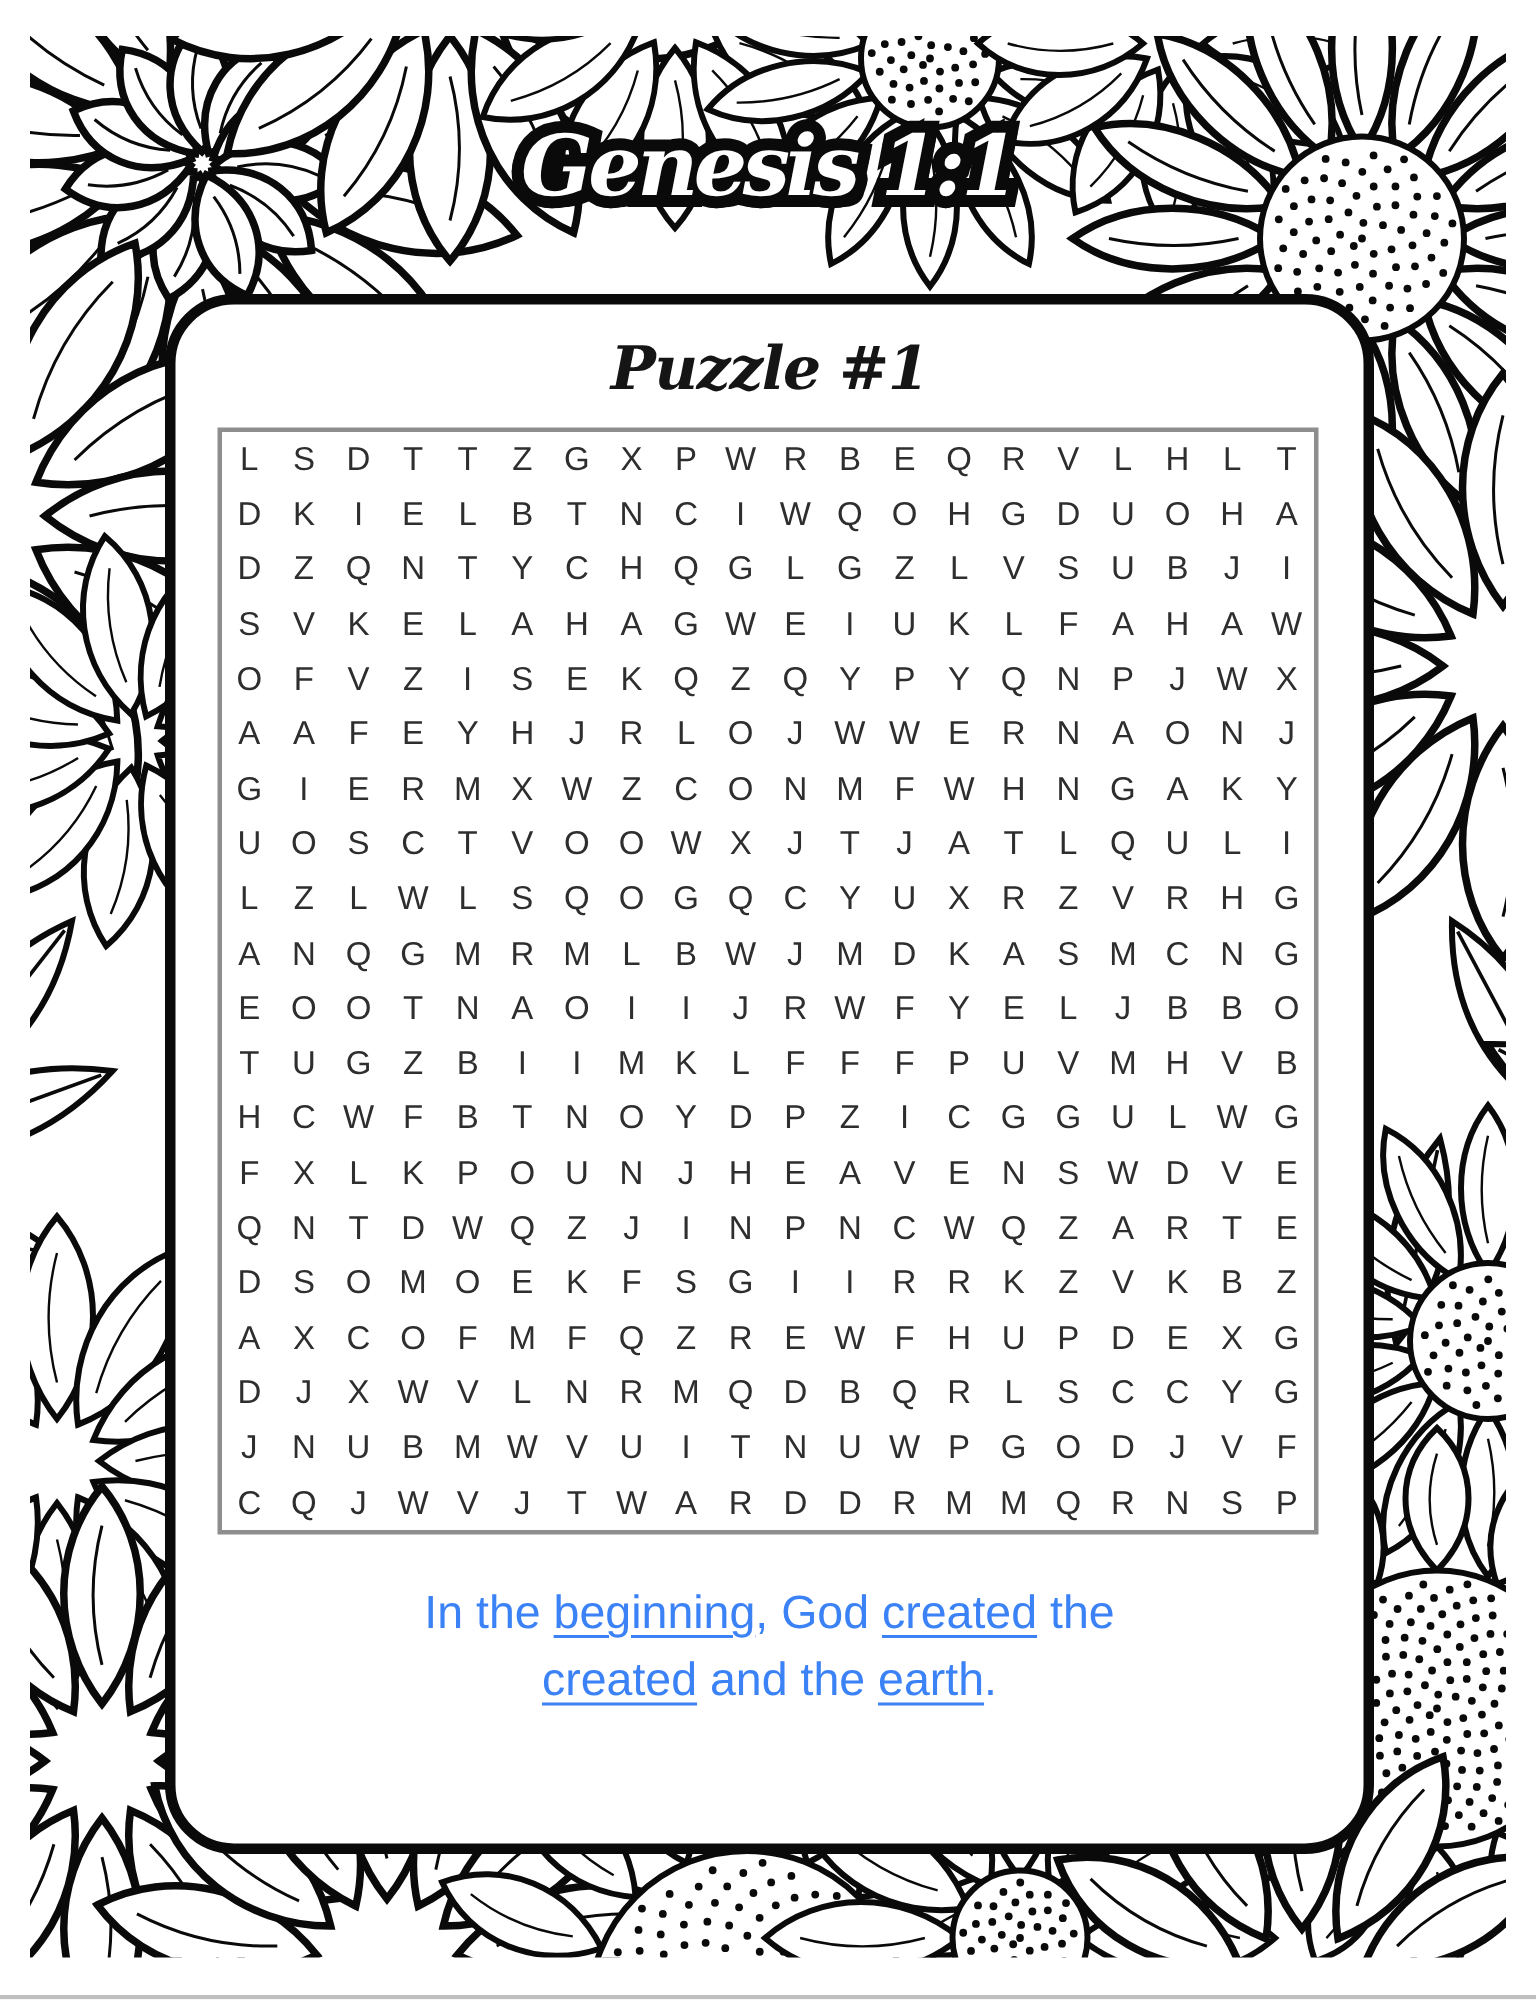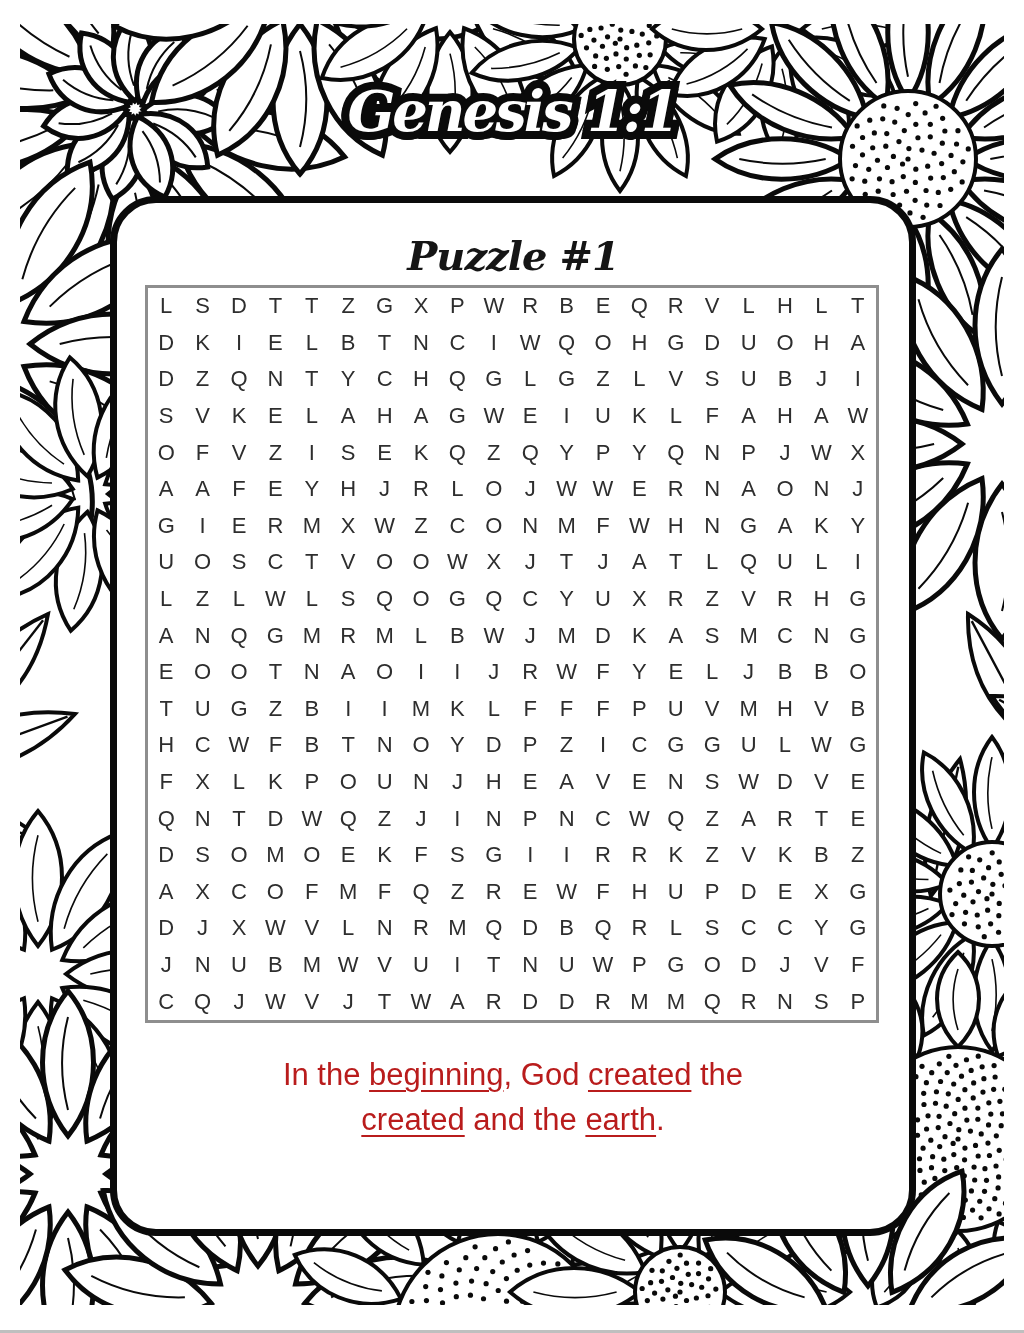--- a/index.html
+++ b/index.html
@@ -14,32 +14,32 @@
   .title-layer{position:absolute;left:50%;transform:translateX(-50%);top:0;white-space:nowrap;
       font-family:"DejaVu Serif", serif;font-style:italic;font-weight:900;
       font-size:56px;letter-spacing:-3px;}
   .t-stroke{color:#0a0a0a;-webkit-text-stroke:16px #0a0a0a;
       text-shadow:6px 7px 0 #0a0a0a,-5px 5px 0 #0a0a0a,5px -4px 0 #0a0a0a,-5px -4px 0 #0a0a0a,
                   0 8px 0 #0a0a0a,8px 0 0 #0a0a0a,-8px 0 0 #0a0a0a,0 -7px 0 #0a0a0a;}
   .t-fill{color:#ffffff;}
   
   .panel{position:absolute;left:110px;top:196px;width:792px;height:1026px;background:#ffffff;
       border:7px solid #0a0a0a;border-radius:46px;z-index:1;}
-  .puzzle-heading{position:absolute;left:110px;width:806px;top:232px;z-index:2;text-align:center;
+  .puzzle-heading{position:absolute;left:110px;width:806px;top:222px;z-index:2;text-align:center;
       font-family:"DejaVu Serif", serif;font-style:italic;font-weight:700;
       font-size:40px;color:#151515;letter-spacing:-1px;}
   
   .ws-grid{position:absolute;left:145px;top:285px;width:728px;height:732px;z-index:2;
       border:3px solid #8e8e8e;background:#ffffff;
       display:grid;grid-template-columns:repeat(20,1fr);grid-template-rows:repeat(20,1fr);}
   .cell{display:flex;align-items:center;justify-content:center;
       font-size:22px;color:#2e2e2e;font-family:"Liberation Sans", sans-serif;}
   
   .verse{position:absolute;left:110px;width:806px;top:1052px;z-index:2;text-align:center;
-      font-size:31px;line-height:45px;color:#b91c1c;}
+      font-size:31px;line-height:45px;color:#3b82f6;}
   .verse .u{text-decoration:underline;text-decoration-thickness:2px;text-underline-offset:5px;}
 </style>
 </head>
 <body>
 
 <div class="page">
 
   <svg id="flora" viewBox="0 0 984 1281" xmlns="http://www.w3.org/2000/svg">
       <path d="M 0 55 C 36 103, 36 170.2, 0 215 C -36 170.2, -36 103, 0 55 Z" fill="#ffffff" stroke="#0a0a0a" stroke-width="5" transform="translate(115 85) rotate(0)"></path>
       <path d="M 0 83.8 Q 12.6 135 0 186.2" fill="none" stroke="#0a0a0a" stroke-width="2" transform="translate(115 85) rotate(0)"></path>

